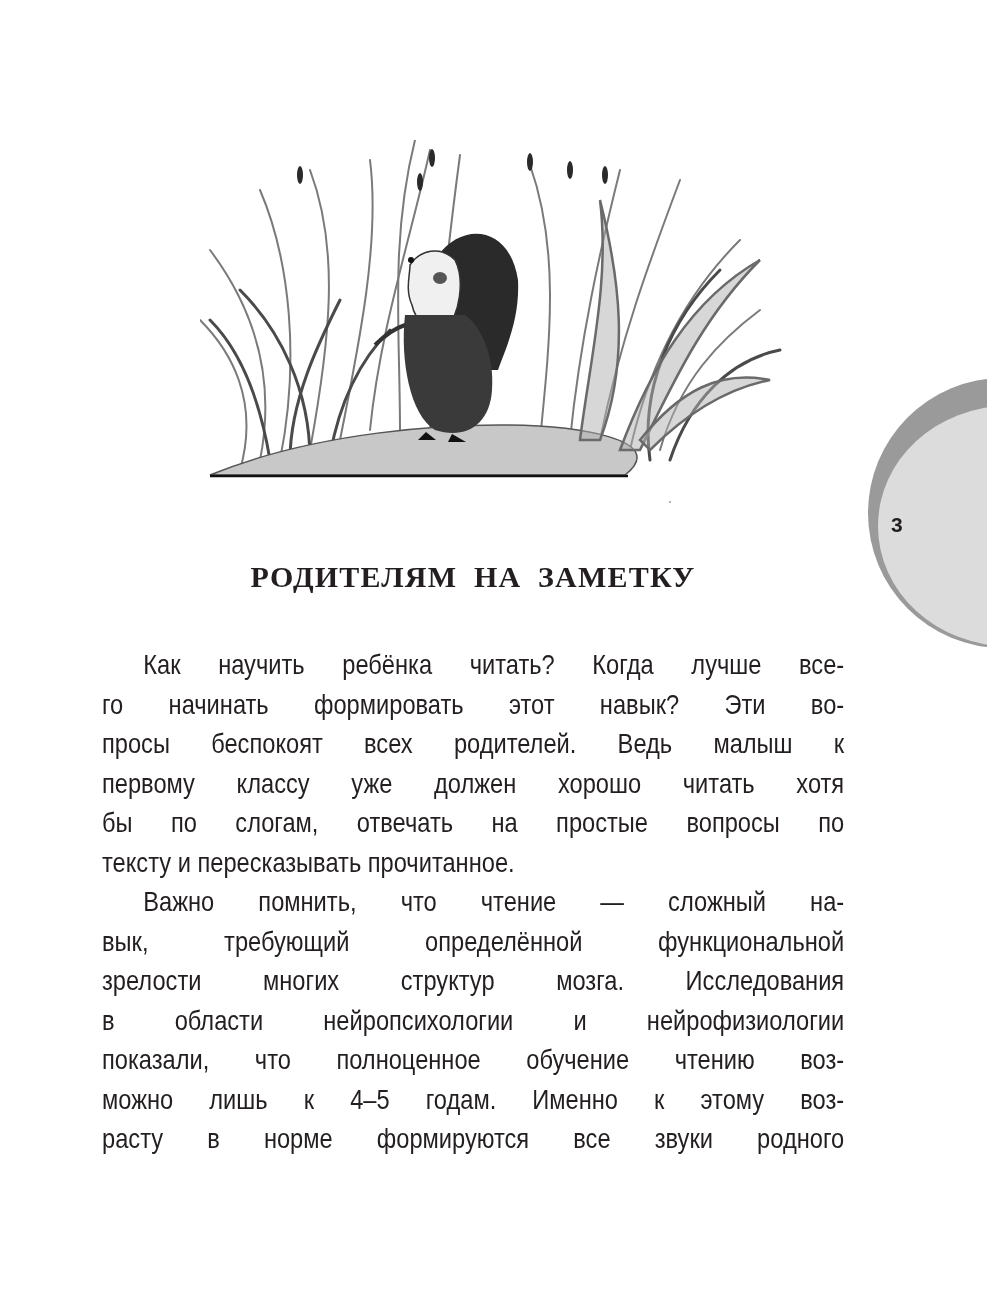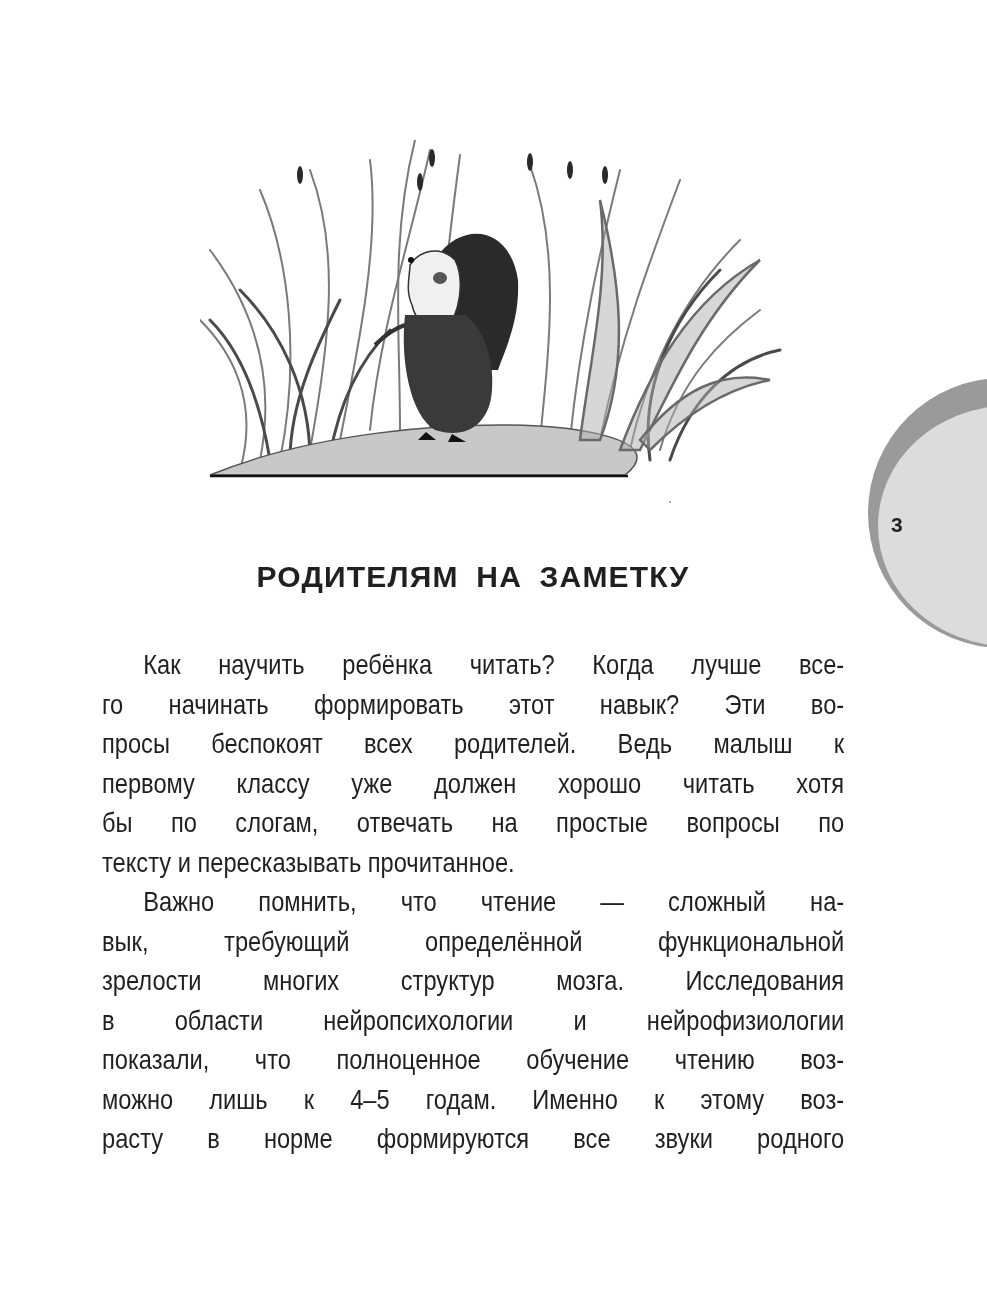--- a/index.html
+++ b/index.html
@@ -5,21 +5,21 @@
   html, body { margin: 0; padding: 0; background: #ffffff; }
   body { width: 987px; height: 1300px; position: relative; overflow: hidden; font-family: "Liberation Sans", sans-serif; color: #231f20; }
 
   .illustration { position: absolute; left: 200px; top: 140px; width: 600px; height: 370px; }
   .illustration svg { width: 100%; height: 100%; display: block; }
 
   .page-tab { position: absolute; left: 868px; top: 378px; width: 270px; height: 270px; border-radius: 50%; background: #9b9a9b; }
   .page-tab-inner { position: absolute; left: 878px; top: 406px; width: 260px; height: 240px; border-radius: 50%; background: #dcdcdc; }
   .page-number { position: absolute; left: 891px; top: 513px; font-size: 21px; font-weight: bold; color: #231f20; }
 
-  .heading { position: absolute; left: 0; width: 946px; top: 560px; text-align: center; font-size: 30px; font-weight: bold; letter-spacing: 1.2px; word-spacing: 8px; color: #231f20; }
+  .heading { position: absolute; left: 0; width: 946px; top: 560px; text-align: center; font-size: 30px; font-weight: bold; letter-spacing: 1.2px; word-spacing: 8px; color: #231f20; font-family: Liberation Serif, serif; }
 
   .body-text { position: absolute; left: 102px; top: 645px; width: 742px; font-size: 27.5px; line-height: 39.5px; color: #231f20; font-family: "Liberation Sans", sans-serif; transform: scaleX(0.86); transform-origin: left top; }
   .body-text .line { display: block; white-space: nowrap; text-align: justify; text-align-last: justify; width: 863px; }
   .body-text .line.indent { padding-left: 48px; width: 815px; }
   .body-text .line.last { text-align-last: left; }
 </style>
 </head>
 <body>
 
 <div class="illustration">

